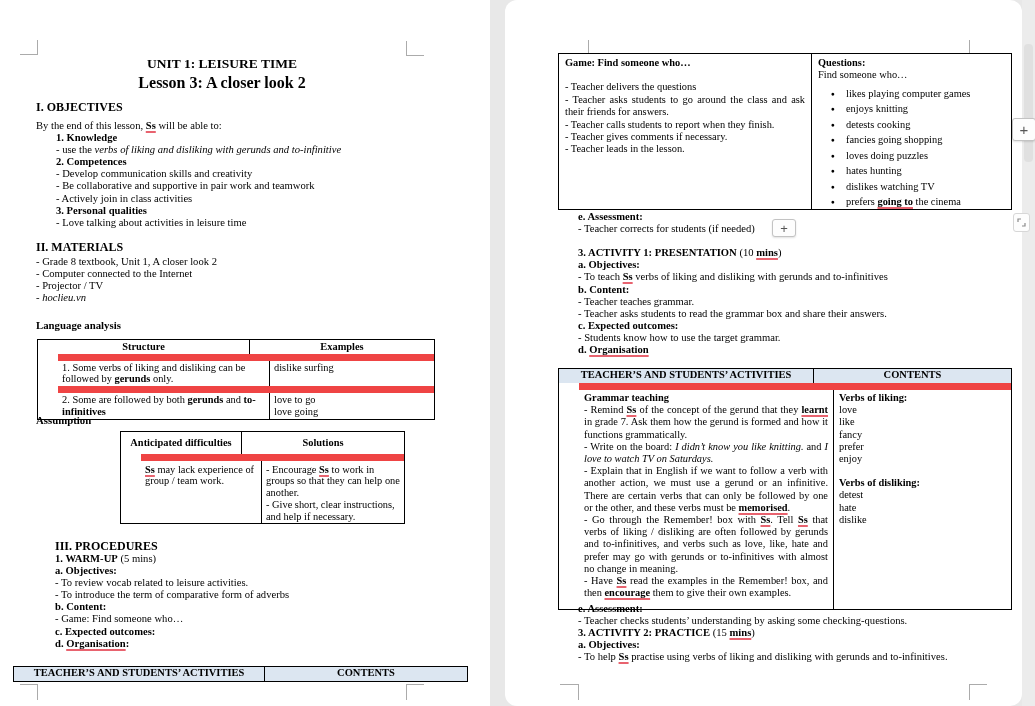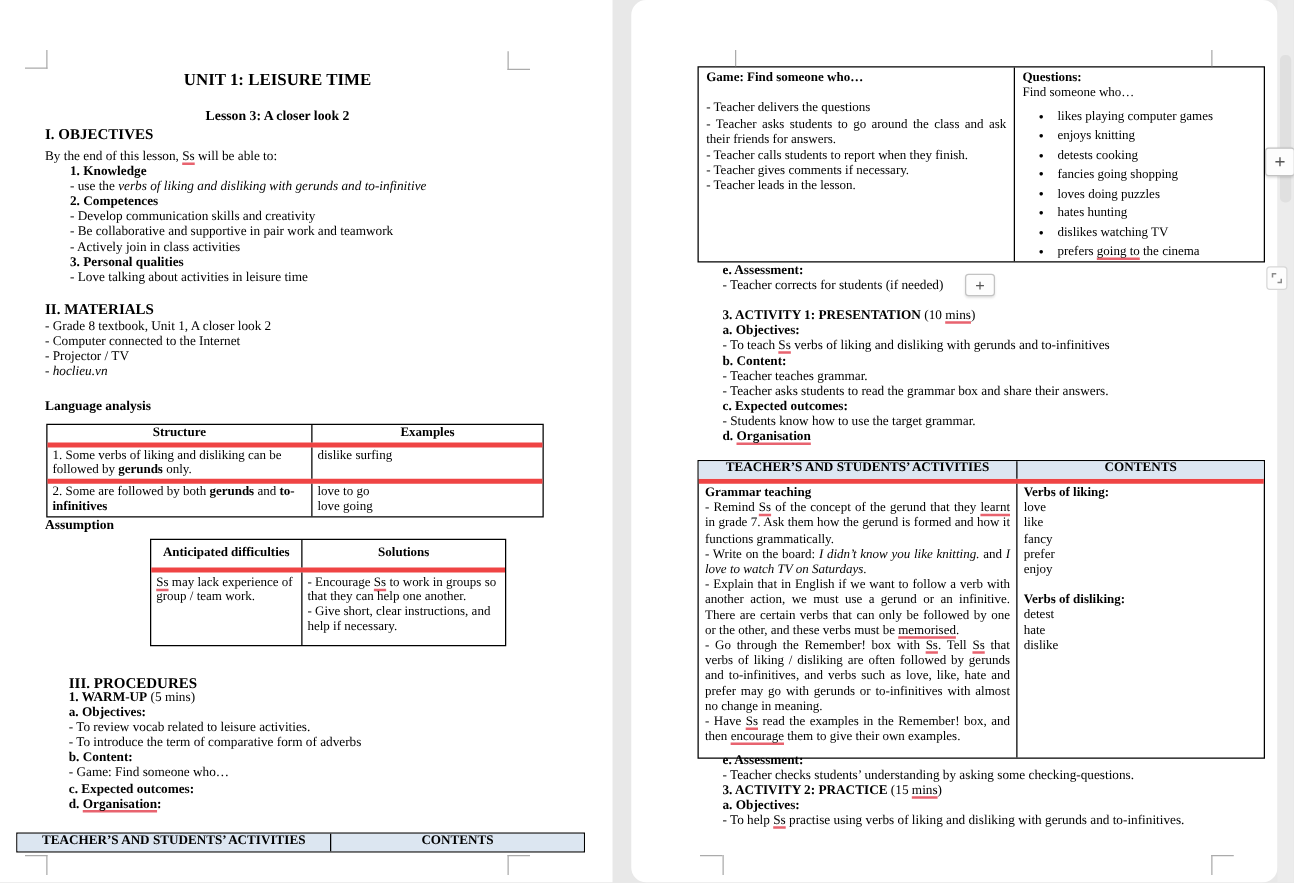--- a/index.html
+++ b/index.html
@@ -15,31 +15,31 @@
   #page-right{left:505px;width:517px;border-radius:12px;}
 
   
   .blk{position:absolute;font-size:10.6px;line-height:12.1px;}
   .bh{font-weight:bold;font-size:12px;line-height:14px;}
   .lbl{font-weight:bold;font-size:10.8px;line-height:13px;}
   .rline{min-height:12.1px;}
   .sub{margin-left:20px;}
   .b{font-weight:bold;}
   .i{font-style:italic;}
-  .sq{text-decoration:underline;text-decoration-color:#e8636f;text-decoration-thickness:2px;text-underline-offset:2px;text-decoration-skip-ink:none;}
+  .sq{text-decoration:underline;text-decoration-color:#e8636f;text-decoration-thickness:2px;text-underline-offset:2px;text-decoration-skip-ink:none;font-weight:bold;}
 
   
   #title-block{position:absolute;left:38px;top:55px;width:368px;text-align:center;}
   #title-line1{font-weight:bold;font-size:13.5px;line-height:17px;}
-  #title-line2{font-weight:bold;font-size:11px;line-height:17px;margin-top:13px;}
+  #title-line2{font-weight:bold;font-size:16px;line-height:17px;margin-top:2px;}
 
   
   .tbl{position:absolute;border:1px solid #000;background:#fff;box-sizing:border-box;}
   .trow{display:flex;}
-  .trow + .trow{border-top:4px solid #ef4444;}
+  .trow + .trow{border-top:7px solid #ef4444;margin-left:20px;}
   .cell{box-sizing:border-box;padding:1px 4px;font-size:10.4px;line-height:11.7px;overflow:hidden;}
   .cell + .cell{border-left:1px solid #000;}
   .thead .cell{font-weight:bold;text-align:center;}
   .hdr-blue .cell{background:#dce6f1;font-weight:bold;text-align:center;font-size:10.5px;line-height:12.5px;padding:0 2px;}
   .just{text-align:justify;}
 
   
   .bullet{min-height:15.5px;line-height:15.5px;padding-left:28px;position:relative;}
   .bullet::before{content:"●";position:absolute;left:13px;top:0;font-size:6.5px;line-height:15.5px;}
 

